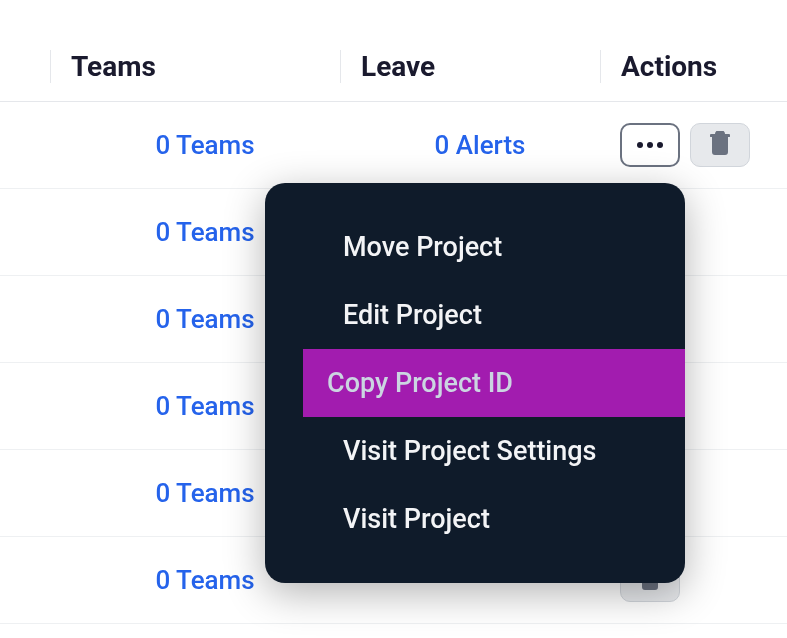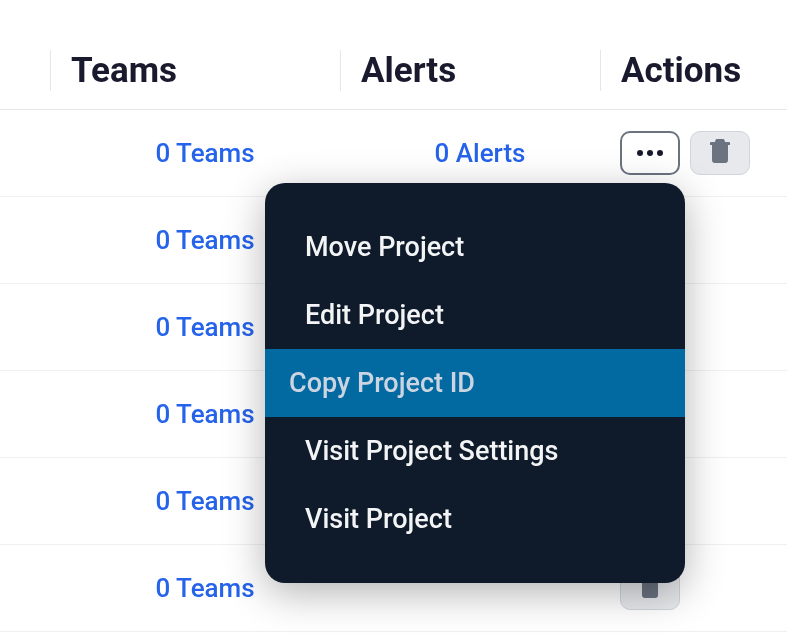--- a/index.html
+++ b/index.html
@@ -18,21 +18,21 @@
     .table-container {
       width: 100%;
     }
     .table-header {
       display: flex;
       border-bottom: 1px solid #e5e7eb;
       padding: 0 0 18px 0;
       margin-top: 50px;
     }
     .header-cell {
-      font-size: 35px;
+      font-size: 28px;
       font-weight: 700;
       color: #1a1a2e;
       border-left: 1px solid #e5e7eb;
       padding-left: 20px;
     }
     .col-teams {
       width: 290px;
       margin-left: 50px;
     }
     .col-alerts {
@@ -107,38 +107,39 @@
       padding: 30px 0;
       z-index: 100;
       box-shadow: 0 10px 40px rgba(0,0,0,0.3);
     }
     .menu-item {
       padding: 18px 40px;
       font-size: 27px;
       font-weight: 500;
       color: #f3f4f6;
       cursor: pointer;
+      margin-left: 38px;
     }
     .menu-item.highlighted {
-      background: #0369a1;
+      background: #a21caf;
       color: #cbd5e1;
       padding-left: 24px;
     }
     svg.trash {
       width: 24px;
       height: 26px;
     }
   </style>
 </head>
 <body>
 
 <div class="table-container">
   <div class="table-header">
     <div class="header-cell col-teams">Teams</div>
-    <div class="header-cell col-alerts">Alerts</div>
+    <div class="header-cell col-alerts">Leave</div>
     <div class="header-cell col-actions">Actions</div>
   </div>
   <div id="rows-container">
       <div class="table-row">
         <div class="cell col-teams"><span class="link-text">0 Teams</span></div>
         <div class="cell col-alerts"><span class="link-text">0 Alerts</span></div>
         <div class="actions-cell col-actions">
           <div class="more-btn">
             <div class="dots">
               <div class="dot"></div>

